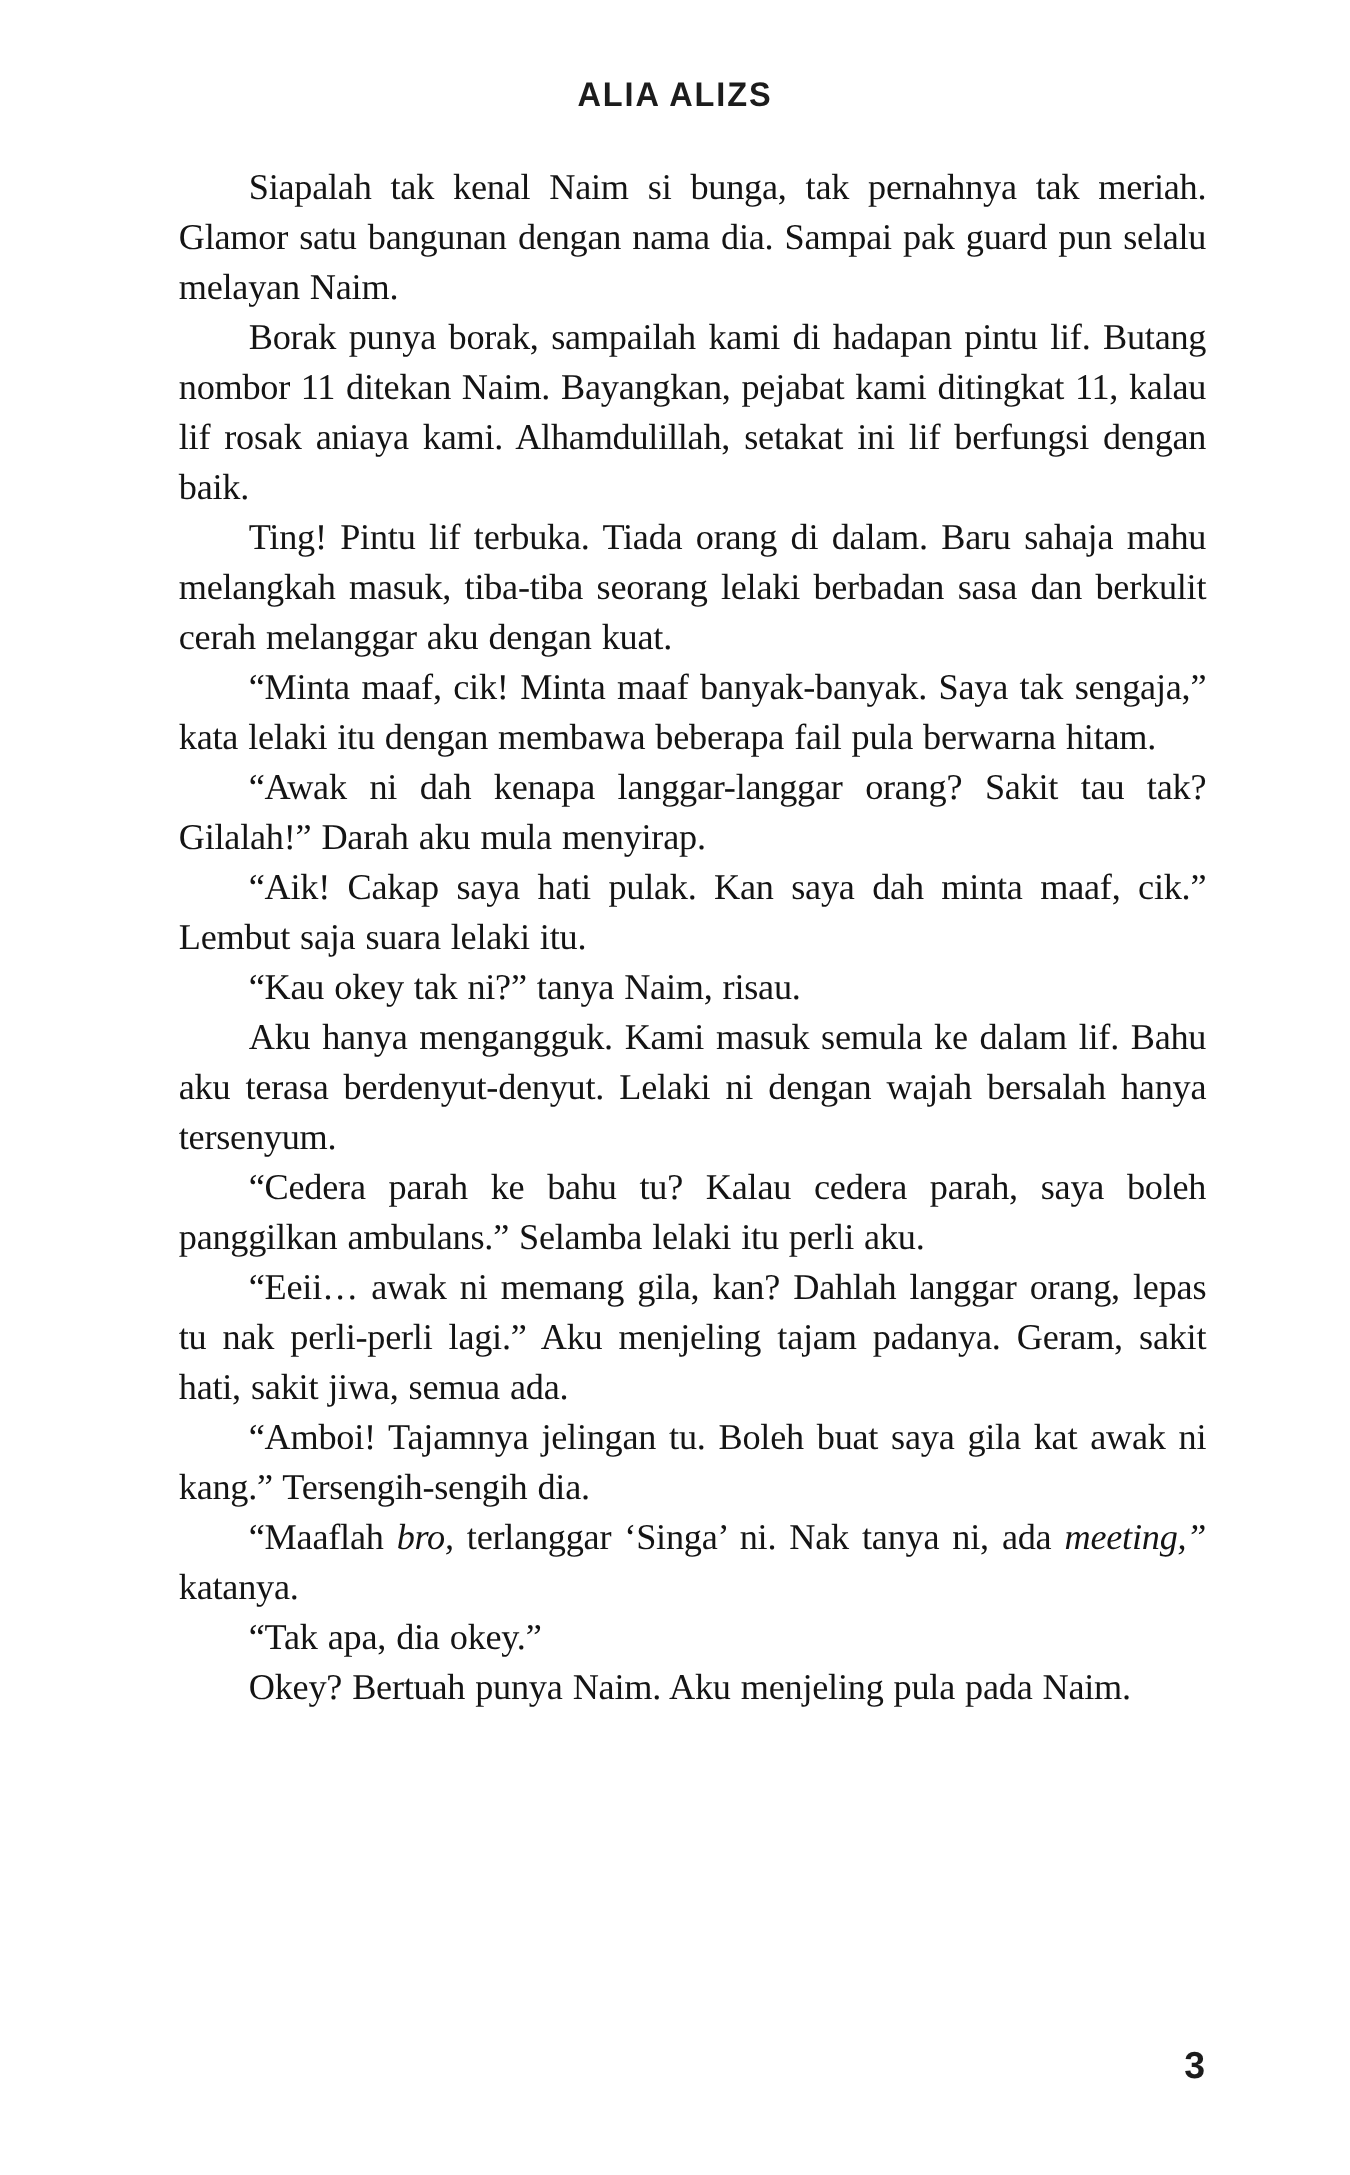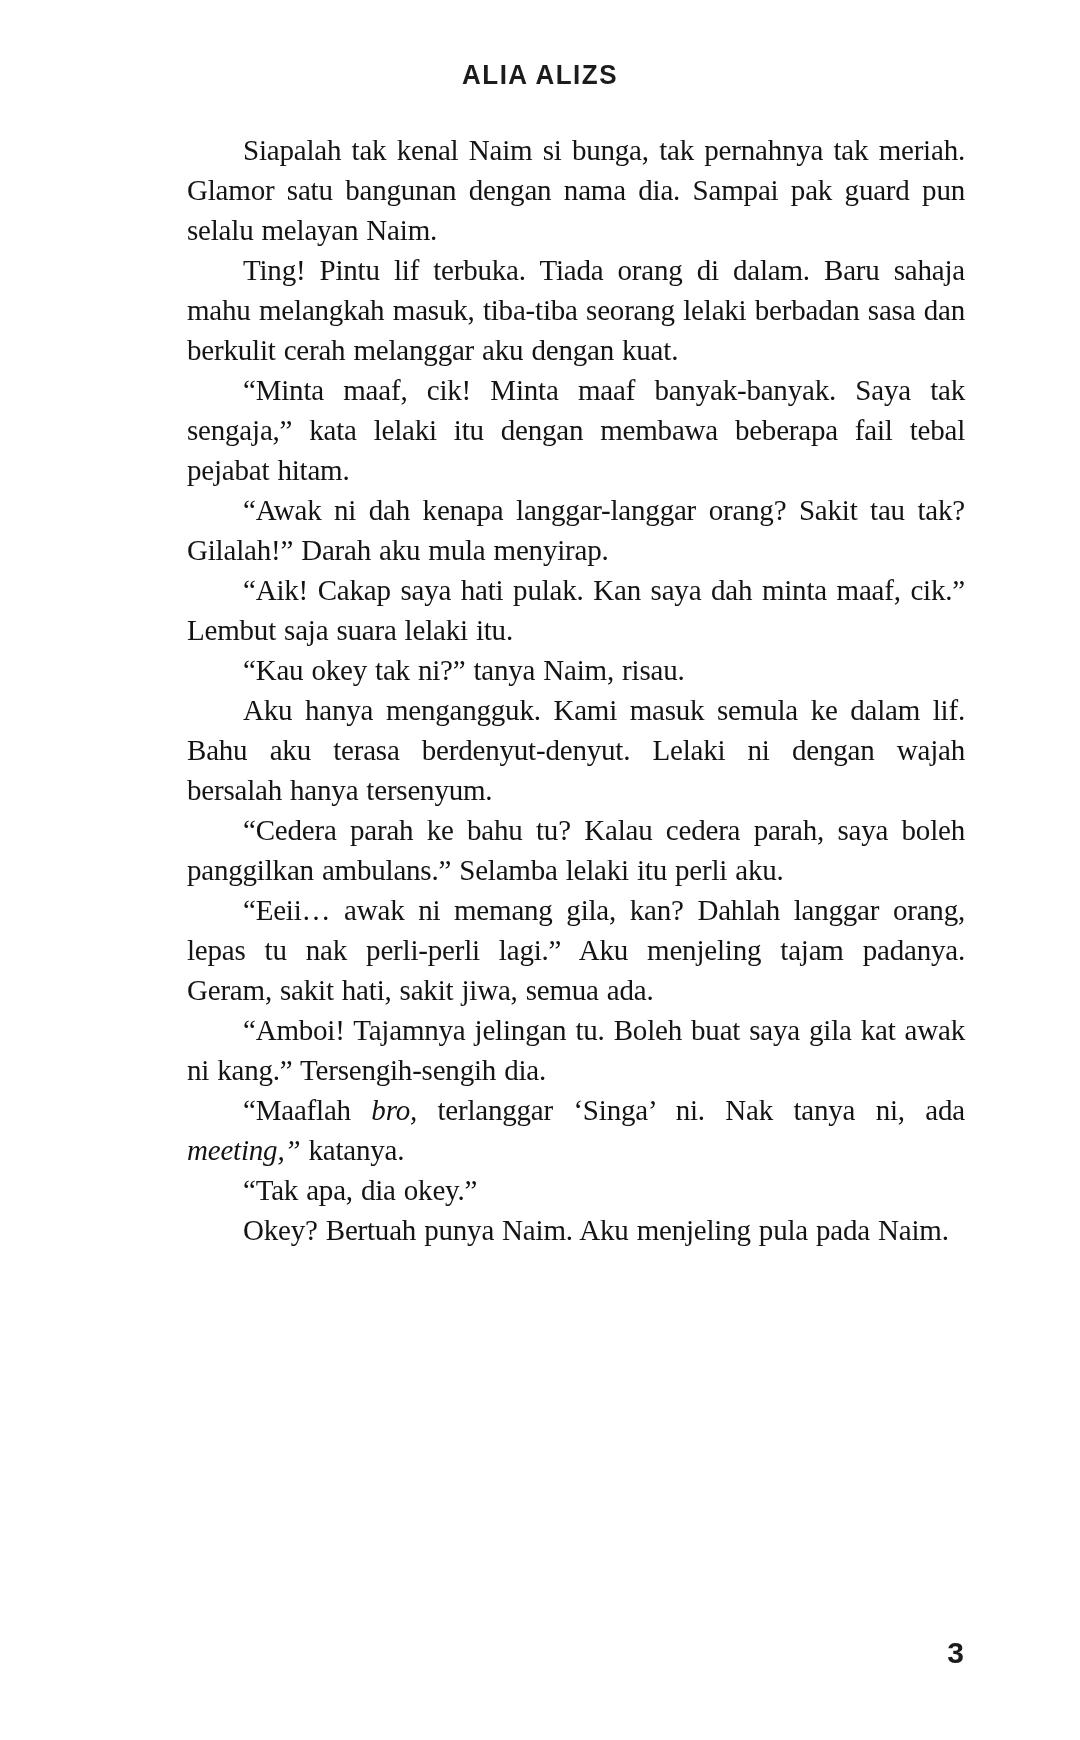--- a/index.html
+++ b/index.html
@@ -33,43 +33,43 @@
   }
   .para {
     font-family: "Liberation Serif", serif;
     font-size: 29px;
     line-height: 40px;
     text-align: justify;
     text-indent: 56px;
     letter-spacing: -0.2px;
     word-spacing: 1px;
     color: #141414;
-    margin-left: 44px;
   }
   .para em {
   }
   .page-number {
     position: absolute;
     top: 1636px;
     right: 116px;
     font-family: "Liberation Sans", sans-serif;
     font-weight: 700;
     font-size: 30px;
     color: #1c1c1c;
   }
 </style>
 </head>
 <body>
 
 <header class="running-header">ALIA ALIZS</header>
 
 <main class="text-block">
     <p class="para"><span>Siapalah tak kenal Naim si bunga, tak pernahnya tak meriah. Glamor satu bangunan dengan nama dia. Sampai pak guard pun selalu melayan Naim.</span></p>
+    <p class="para"><span>Borak punya borak, sampailah kami di hadapan pintu lif. Butang nombor 11 ditekan Naim. Bayangkan, pejabat kami ditingkat 11, kalau lif rosak aniaya kami. Alhamdulillah, setakat ini lif berfungsi dengan baik.</span></p>
     <p class="para"><span>Ting! Pintu lif terbuka. Tiada orang di dalam. Baru sahaja mahu melangkah masuk, tiba-tiba seorang lelaki berbadan sasa dan berkulit cerah melanggar aku dengan kuat.</span></p>
-    <p class="para"><span>“Minta maaf, cik! Minta maaf banyak-banyak. Saya tak sengaja,” kata lelaki itu dengan membawa beberapa fail tebal pejabat hitam.</span></p>
+    <p class="para"><span>“Minta maaf, cik! Minta maaf banyak-banyak. Saya tak sengaja,” kata lelaki itu dengan membawa beberapa fail pula berwarna hitam.</span></p>
     <p class="para"><span>“Awak ni dah kenapa langgar-langgar orang? Sakit tau tak? Gilalah!” Darah aku mula menyirap.</span></p>
     <p class="para"><span>“Aik! Cakap saya hati pulak. Kan saya dah minta maaf, cik.” Lembut saja suara lelaki itu.</span></p>
     <p class="para"><span>“Kau okey tak ni?” tanya Naim, risau.</span></p>
     <p class="para"><span>Aku hanya mengangguk. Kami masuk semula ke dalam lif. Bahu aku terasa berdenyut-denyut. Lelaki ni dengan wajah bersalah hanya tersenyum.</span></p>
     <p class="para"><span>“Cedera parah ke bahu tu? Kalau cedera parah, saya boleh panggilkan ambulans.” Selamba lelaki itu perli aku.</span></p>
     <p class="para"><span>“Eeii… awak ni memang gila, kan? Dahlah langgar orang, lepas tu nak perli-perli lagi.” Aku menjeling tajam padanya. Geram, sakit hati, sakit jiwa, semua ada.</span></p>
     <p class="para"><span>“Amboi! Tajamnya jelingan tu. Boleh buat saya gila kat awak ni kang.” Tersengih-sengih dia.</span></p>
     <p class="para"><span>“Maaflah </span><em>bro,</em><span> terlanggar ‘Singa’ ni. Nak tanya ni, ada </span><em>meeting,”</em><span> katanya.</span></p>
     <p class="para"><span>“Tak apa, dia okey.”</span></p>
     <p class="para"><span>Okey? Bertuah punya Naim. Aku menjeling pula pada Naim.</span></p>

